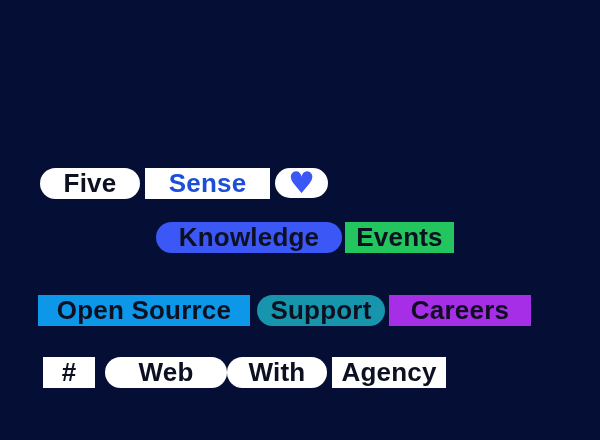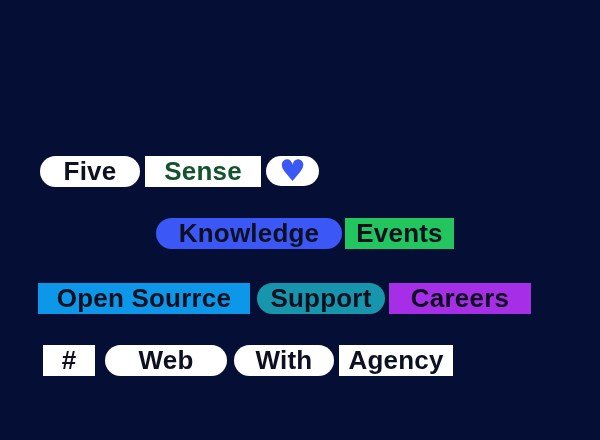--- a/index.html
+++ b/index.html
@@ -11,21 +11,21 @@
     position: relative;
     width: 600px;
     height: 440px;
     background: #050f36;
     overflow: hidden;
     font-family: "Liberation Sans", sans-serif;
   }
   .row {
     position: absolute;
     display: flex;
-    align-items: flex-start;
+    align-items: center;
   }
   .chip {
     display: flex;
     align-items: center;
     justify-content: center;
     box-sizing: border-box;
     font-weight: 700;
     font-size: 26px;
     letter-spacing: 0.2px;
     white-space: nowrap;
@@ -38,28 +38,28 @@
   }
 </style>
 </head>
 <body>
 
 <div class="stage" style="background: rgb(5, 15, 54);">
     <div class="row" style="top: 156px; left: 40px; height: 54px;">
       <div class="chip" style="background: rgb(255, 255, 255); border-radius: 18px; width: 100px; margin-left: 0px; color: rgb(13, 16, 33);">
         <span>Five</span>
       </div>
-      <div class="chip" style="background: rgb(255, 255, 255); border-radius: 0px; width: 116px; margin-left: 5px; color: #14532d;">
+      <div class="chip" style="background: rgb(255, 255, 255); border-radius: 0px; width: 125px; margin-left: 5px; color: #1d4ed8;">
         <span>Sense</span>
       </div>
       <div class="chip" style="background: rgb(255, 255, 255); border-radius: 16px; width: 53px; margin-left: 5px; color: rgb(13, 16, 33);">
         <span class="glyph" style="color: rgb(59, 87, 246);">♥</span>
       </div>
     </div>
-    <div class="row" style="top: 218px; left: 37px; height: 60px;">
+    <div class="row" style="top: 207px; left: 37px; height: 60px;">
       <div class="chip" style="background: rgb(59, 87, 246); border-radius: 17px; width: 58px; margin-left: 0px; color: rgb(13, 16, 33);"></div>
       <div class="chip" style="background: rgb(59, 87, 246); border-radius: 0px; width: 55px; margin-left: 3px; color: rgb(13, 16, 33);"></div>
       <div class="chip" style="background: rgb(59, 87, 246); border-radius: 19px; width: 186px; margin-left: 3px; color: rgb(13, 16, 33);">
         <span>Knowledge</span>
       </div>
       <div class="chip" style="background: #22c55e; border-radius: 0px; width: 109px; margin-left: 3px; color: rgb(13, 16, 33);">
         <span>Events</span>
       </div>
     </div>
     <div class="row" style="top: 283px; left: 38px; height: 54px;">
@@ -73,20 +73,20 @@
         <span>Careers</span>
       </div>
     </div>
     <div class="row" style="top: 345px; left: 43px; height: 55px;">
       <div class="chip" style="background: rgb(255, 255, 255); border-radius: 0px; width: 52px; margin-left: 0px; color: rgb(13, 16, 33);">
         <span>#</span>
       </div>
       <div class="chip" style="background: rgb(255, 255, 255); border-radius: 19px; width: 122px; margin-left: 10px; color: rgb(13, 16, 33);">
         <span>Web</span>
       </div>
-      <div class="chip" style="background: rgb(255, 255, 255); border-radius: 19px; width: 100px; margin-left: 7px; color: rgb(13, 16, 33);">
+      <div class="chip" style="background: rgb(255, 255, 255); border-radius: 19px; width: 100px; color: rgb(13, 16, 33);">
         <span>With</span>
       </div>
       <div class="chip" style="background: rgb(255, 255, 255); border-radius: 0px; width: 114px; margin-left: 5px; color: rgb(13, 16, 33);">
         <span>Agency</span>
       </div>
     </div>
   </div>
 
 </body></html>

